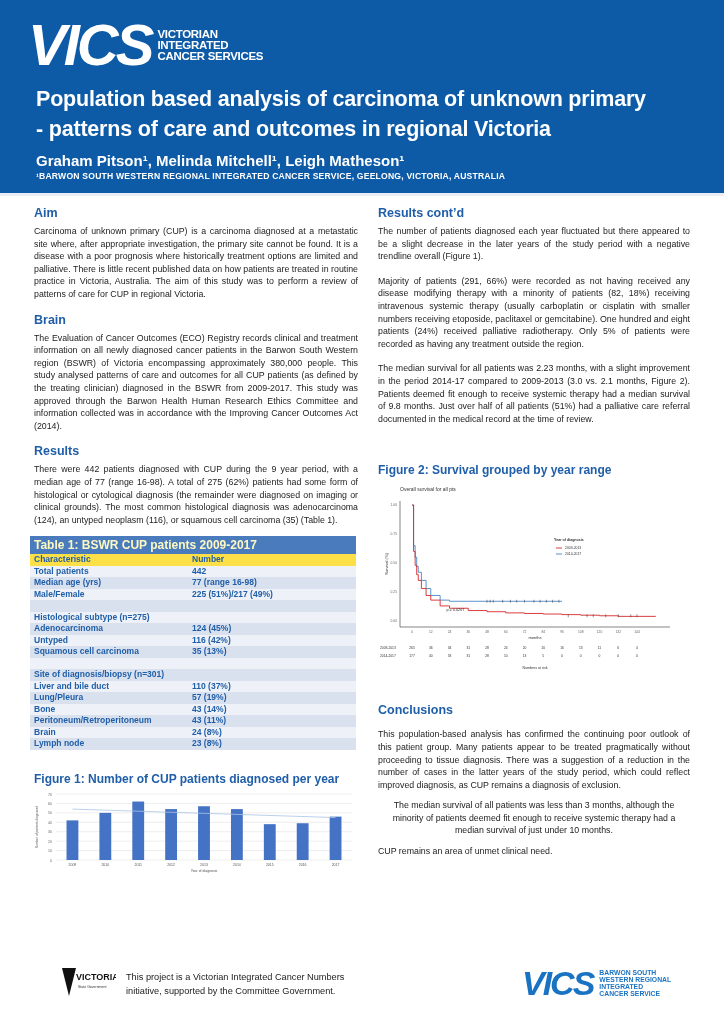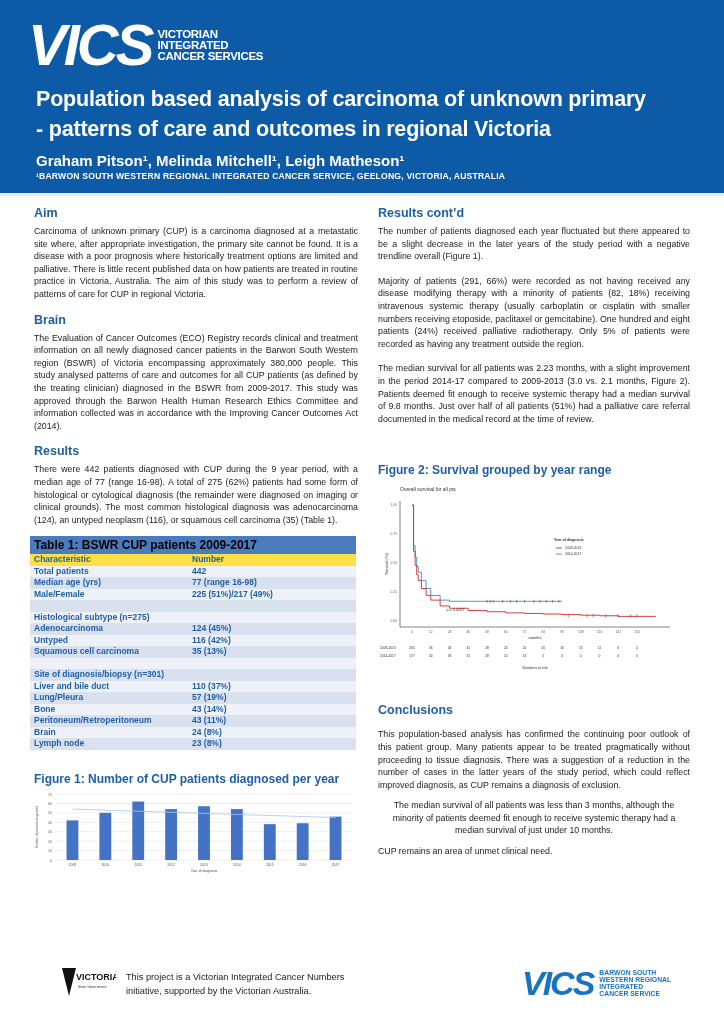--- a/index.html
+++ b/index.html
@@ -15,21 +15,21 @@
   .affil { position: absolute; left: 36px; top: 171px; color: #fff; font-weight: 700; font-size: 8.6px; letter-spacing: 0.2px; }
 
   .col { position: absolute; top: 206px; }
   .col-left { left: 34px; width: 324px; }
   .col-right { left: 378px; width: 312px; }
   h2.sec { color: #1f5ea8; font-size: 12.5px; font-weight: 700; margin-bottom: 5px; }
   p.body { font-size: 8.8px; line-height: 12.6px; text-align: justify; color: #222; }
   .gap { height: 12px; }
 
   table.t1 { border-collapse: collapse; width: 326px; margin-left: -4px; font-size: 8.5px; color: #1f5ea8; font-weight: 700; }
-  table.t1 caption { caption-side: top; background: #4a7bbd; color: #000000; text-align: left; font-size: 12px; padding: 2px 4px; font-weight: 700; }
+  table.t1 caption { caption-side: top; background: #4a7bbd; color: #fef9c3; text-align: left; font-size: 12px; padding: 2px 4px; font-weight: 700; }
   table.t1 td { padding: 0 4px; height: 11.5px; line-height: 11.5px; white-space: nowrap; }
   table.t1 tr:nth-child(odd) td { background: #d9e1ef; }
   table.t1 tr:nth-child(even) td { background: #eef2f8; }
   table.t1 td.c1 { width: 158px; }
   table.t1 tr.hdr td { background: #fde047; }
 
   .fig-title { color: #1f5ea8; font-size: 12px; font-weight: 700; }
   svg text { font-family: "Liberation Sans", sans-serif; }
 
   .footer { position: absolute; left: 14px; top: 958px; width: 724px; height: 66px; }
@@ -298,21 +298,21 @@
 </div>
 
 <div class="footer">
   <svg class="vic-logo" viewBox="0 0 56 34">
     <path d="M2 2 L16 2 L9 30 Z" fill="#111"></path>
     <text x="16" y="14" font-size="9" font-weight="700" fill="#111">VICTORIA</text>
     <text x="18" y="22" font-size="3.5" fill="#333">State Government</text>
   </svg>
   <div class="footer-text">
     <div>This project is a Victorian Integrated Cancer Numbers</div>
-    <div>initiative, supported by the Victorian Australia.</div>
+    <div>initiative, supported by the Committee Government.</div>
   </div>
   <div class="bsw-logo">
     <span class="bsw-vics">VICS</span>
     <div class="bsw-sub">
       <div>BARWON SOUTH</div>
       <div>WESTERN REGIONAL</div>
       <div>INTEGRATED</div>
       <div>CANCER SERVICE</div>
     </div>
   </div>

